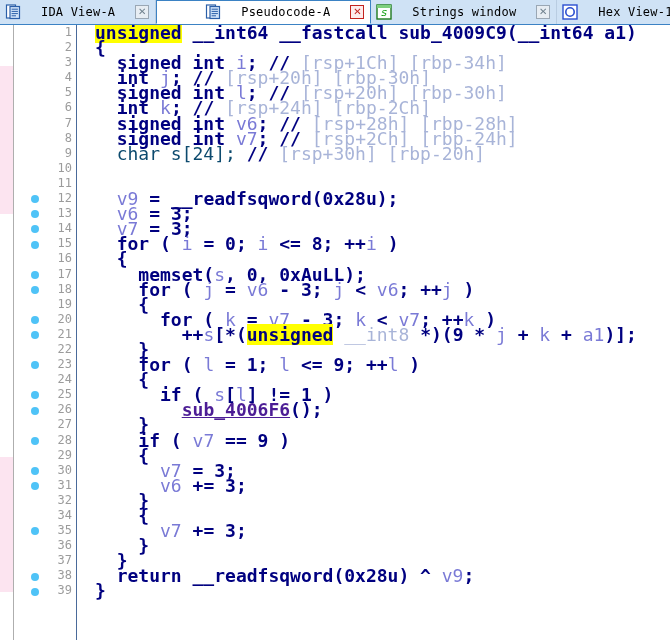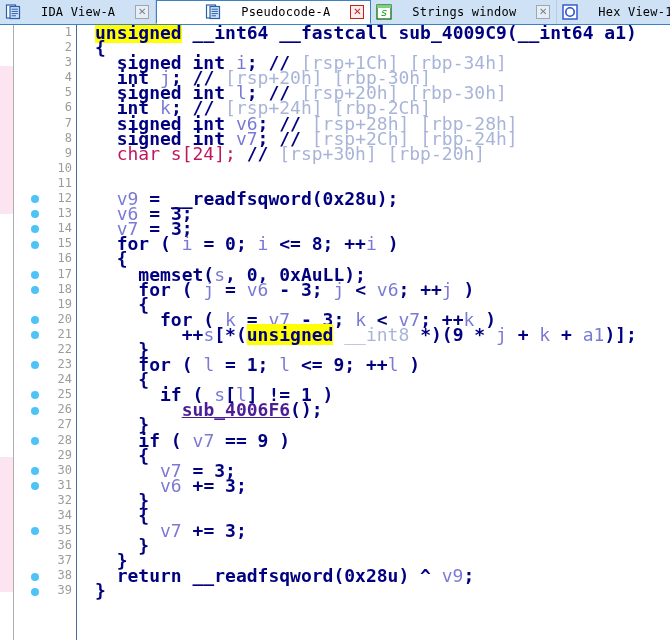--- a/index.html
+++ b/index.html
@@ -140,21 +140,21 @@
     font-size: 18px;
     font-family: "DejaVu Sans Mono", monospace;
     color: #000080;
   }
 
   
   .t-kw      { color: #000080; font-weight: bold; }
   .t-var     { color: #7a7ad6; }
   .t-cmt     { color: #a8b4d8; }                      
   .t-cmtmark { color: #000080; font-weight: bold; }   
-  .t-gray    { color: #be185d; }                      
+  .t-gray    { color: #0c4a6e; }                      
   .t-func    { color: #4c1d95; font-weight: bold; text-decoration: underline; }
   .t-hl      { background: #ffff00; color: #000080; font-weight: bold; }
   .t-uline   { border-bottom: 2px solid #ffd400; }
 </style>
 </head>
 <body>
 
 <div id="app">
 
   <div class="tabbar">

